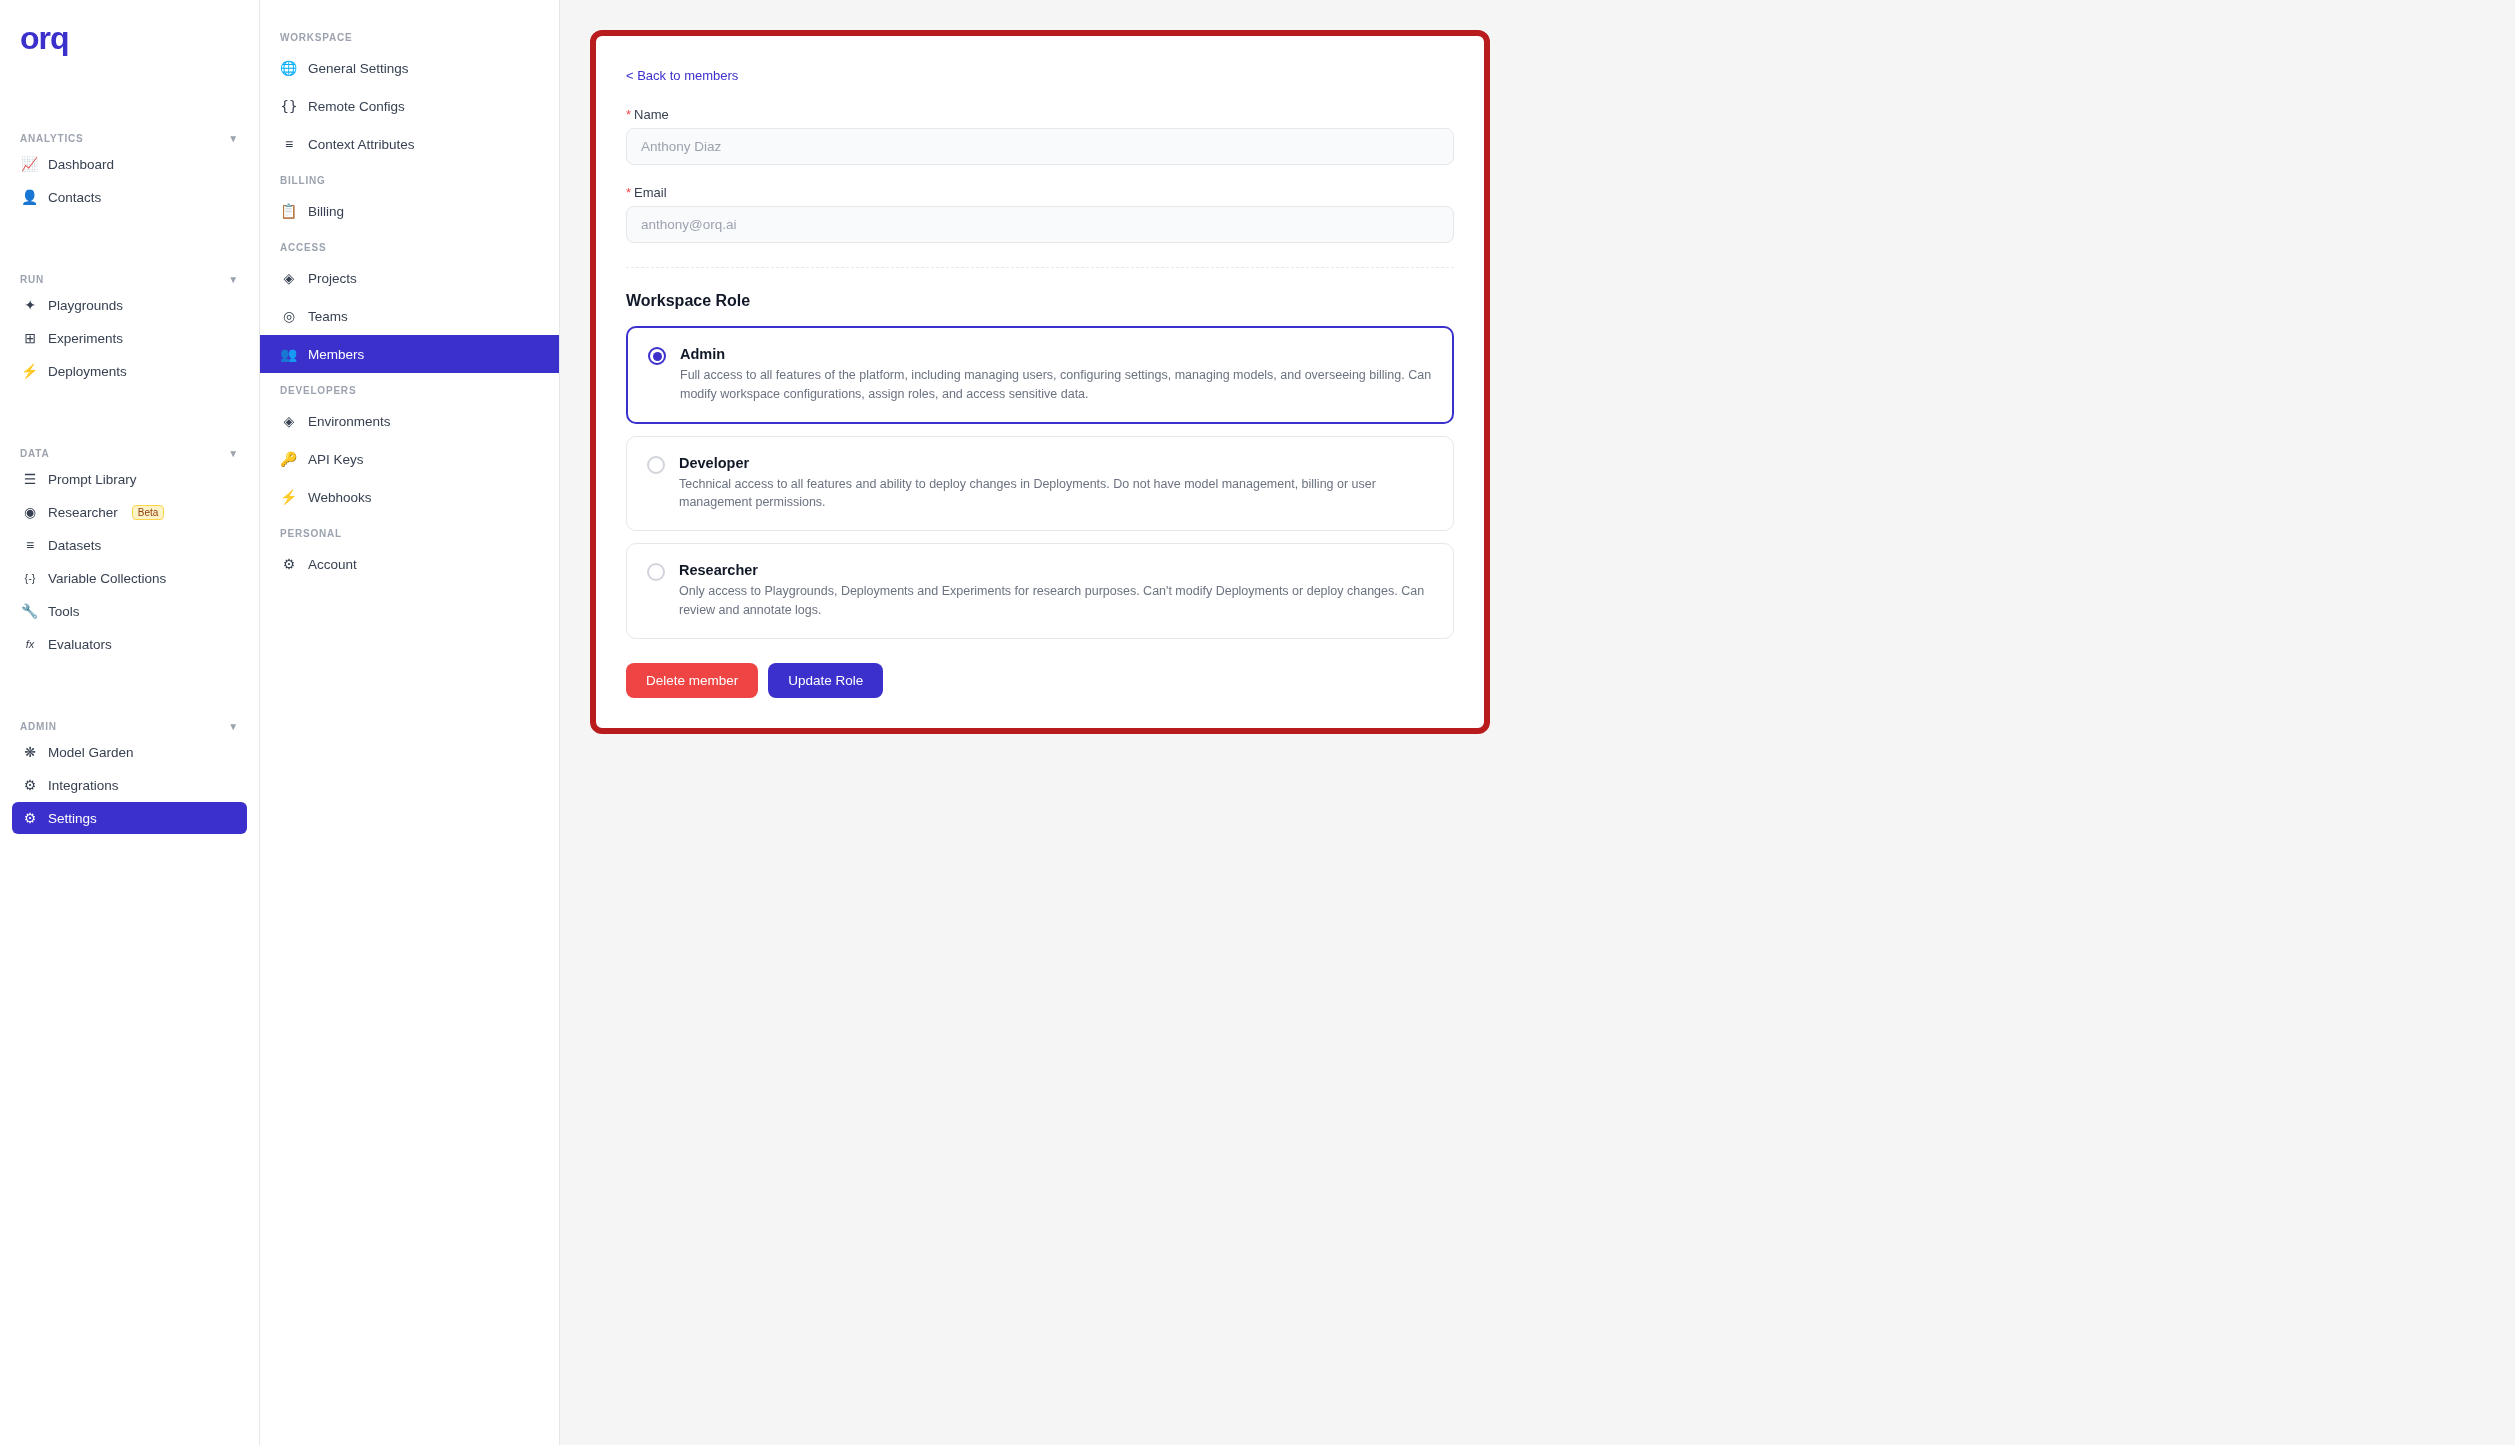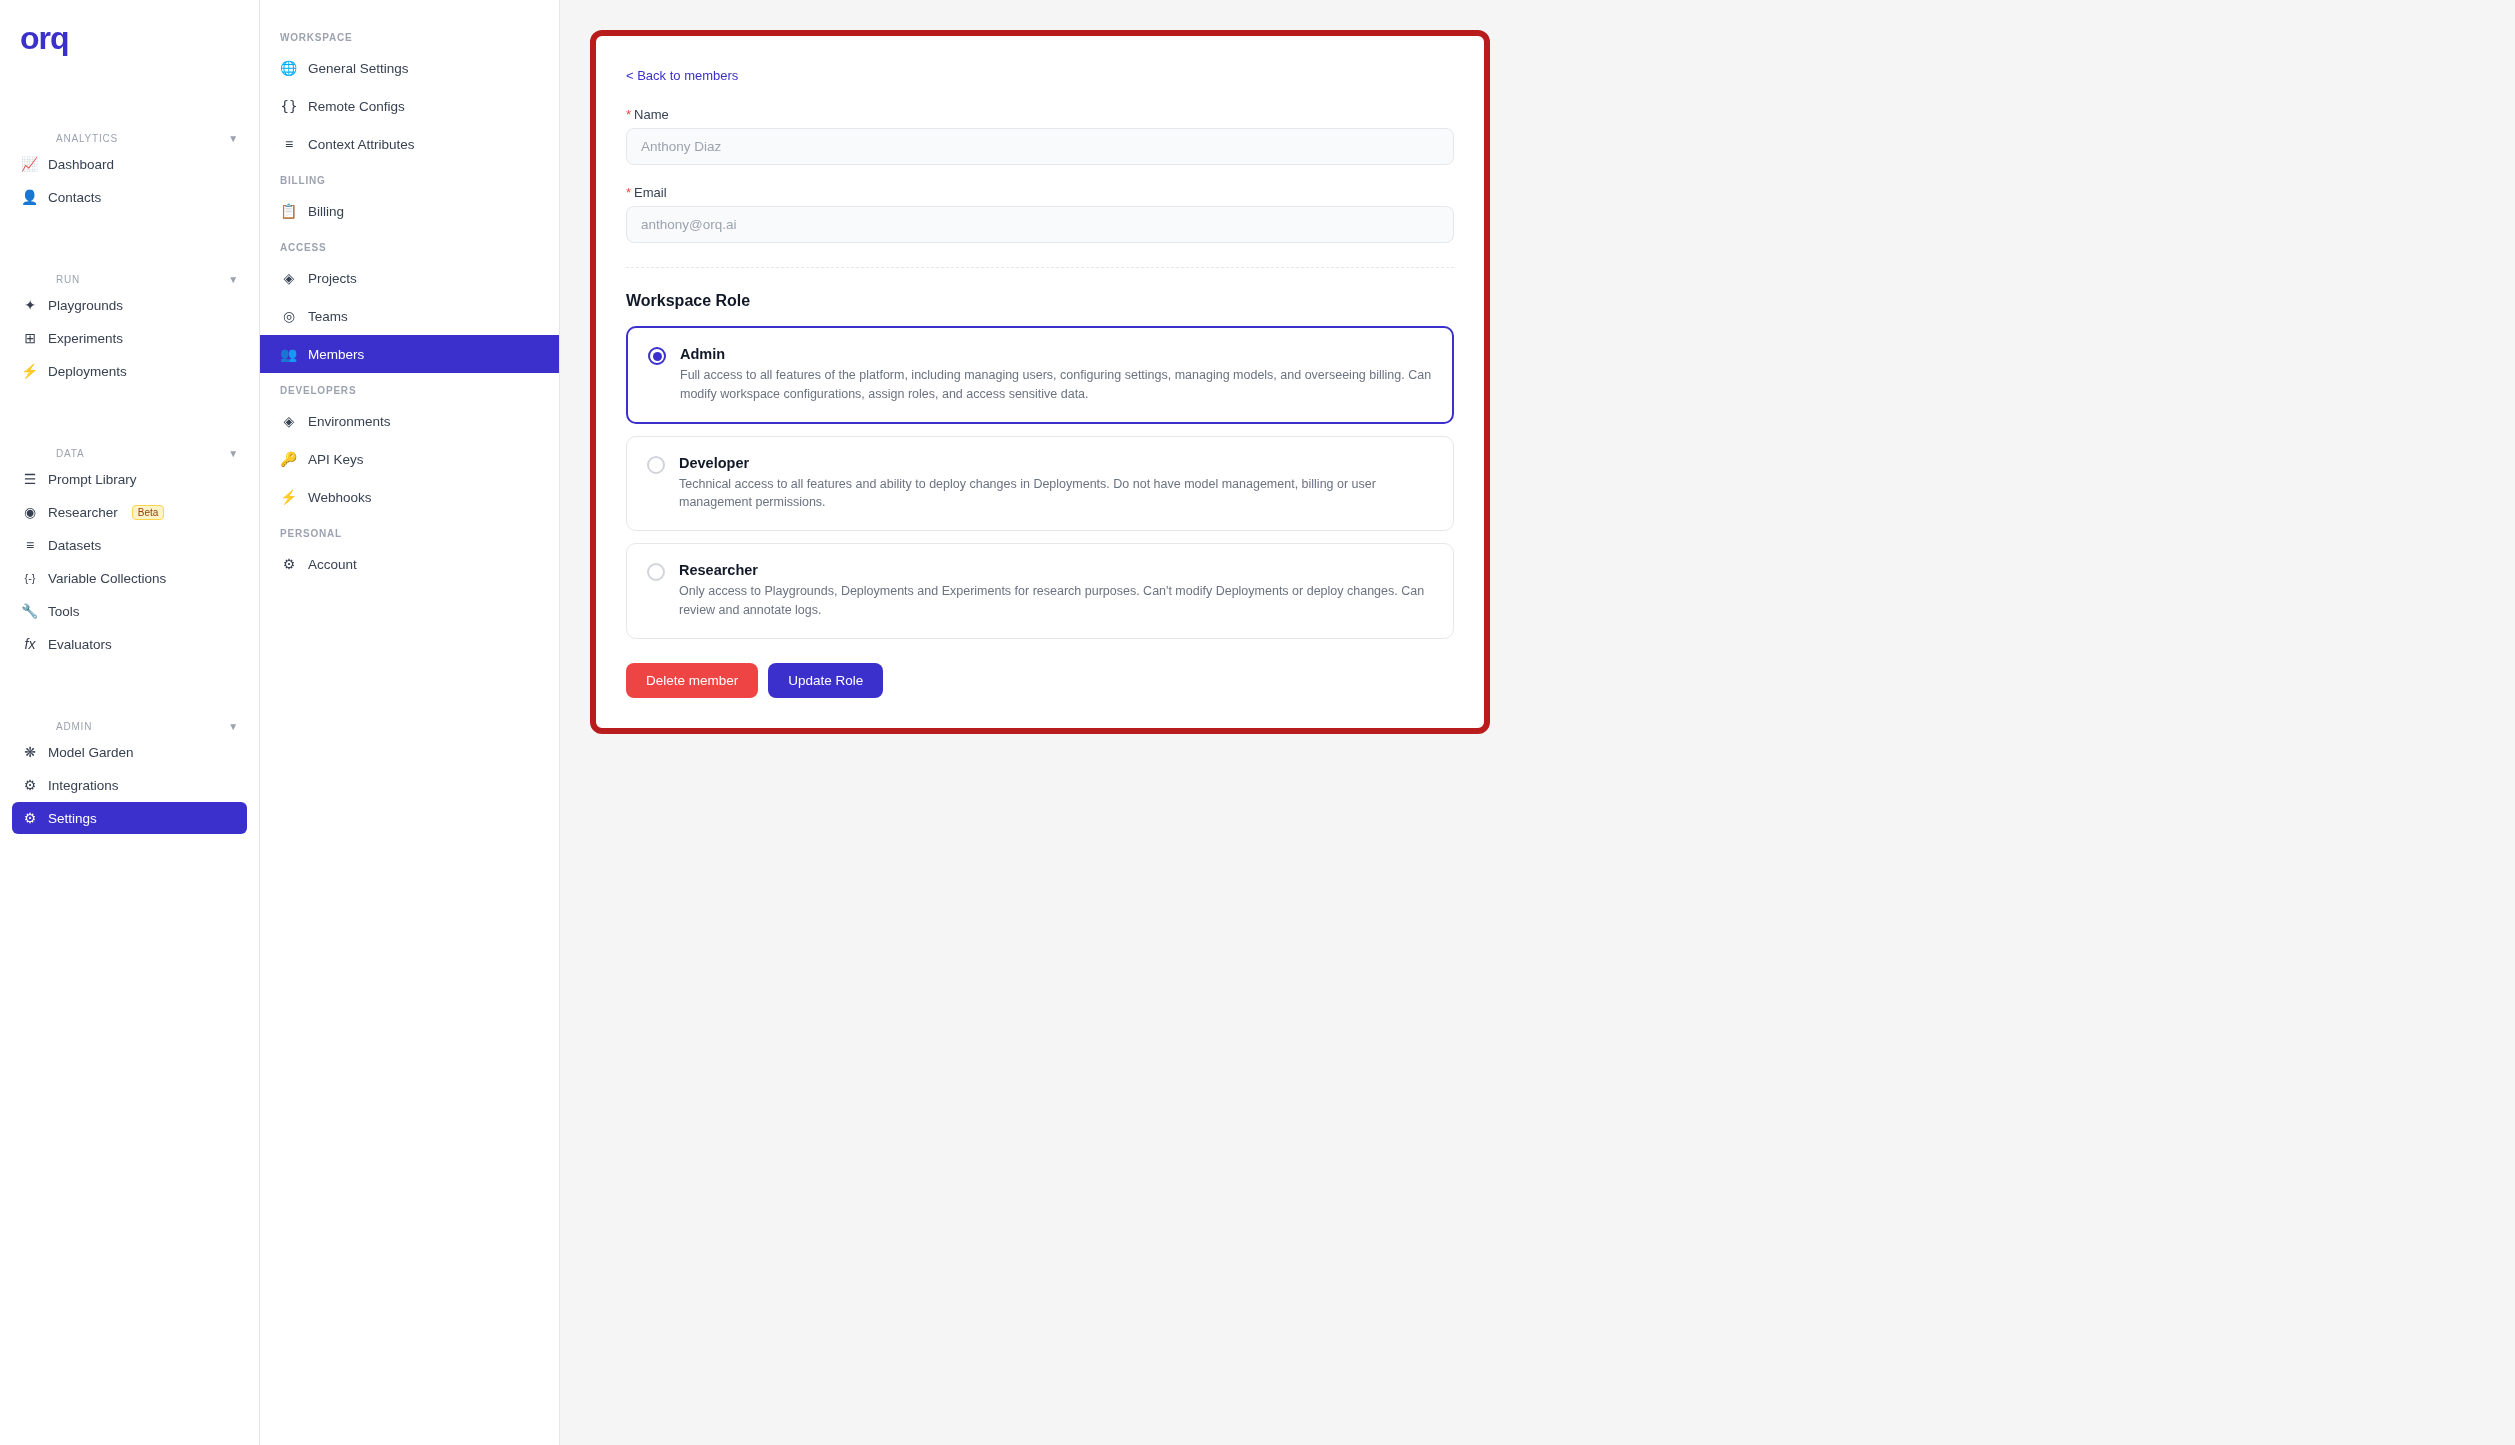--- a/index.html
+++ b/index.html
@@ -25,29 +25,28 @@
       font-weight: 900;
       color: #3b30cc;
       letter-spacing: -1px;
     }
     .nav-section {
       padding: 0 12px;
       margin-bottom: 8px;
     }
     .nav-section-label {
       font-size: 10px;
-      font-weight: 400;
+      font-weight: 700;
       color: #9ca3af;
       letter-spacing: 0.08em;
       text-transform: uppercase;
       padding: 8px 8px 4px 8px;
       display: flex;
       align-items: center;
       justify-content: space-between;
-      margin-left: 36px;
     }
     .nav-item {
       display: flex;
       align-items: center;
       gap: 10px;
       padding: 8px 10px;
       border-radius: 6px;
       cursor: pointer;
       font-size: 13.5px;
       color: #374151;
@@ -316,21 +315,21 @@
     </div>
     <div class="nav-item">
       <span class="nav-icon" style="font-size:11px;">{-}</span>
       <span>Variable Collections</span>
     </div>
     <div class="nav-item">
       <span class="nav-icon">🔧</span>
       <span>Tools</span>
     </div>
     <div class="nav-item">
-      <span class="nav-icon" style="font-size:14px;font-style:italic;">fx</span>
+      <span class="nav-icon" style="font-size:11px;font-style:italic;">fx</span>
       <span>Evaluators</span>
     </div>
   </div>
 
   <div class="nav-section">
     <div class="nav-section-label">
       <span>ADMIN</span>
       <span class="chevron-icon">▼</span>
     </div>
     <div class="nav-item">

